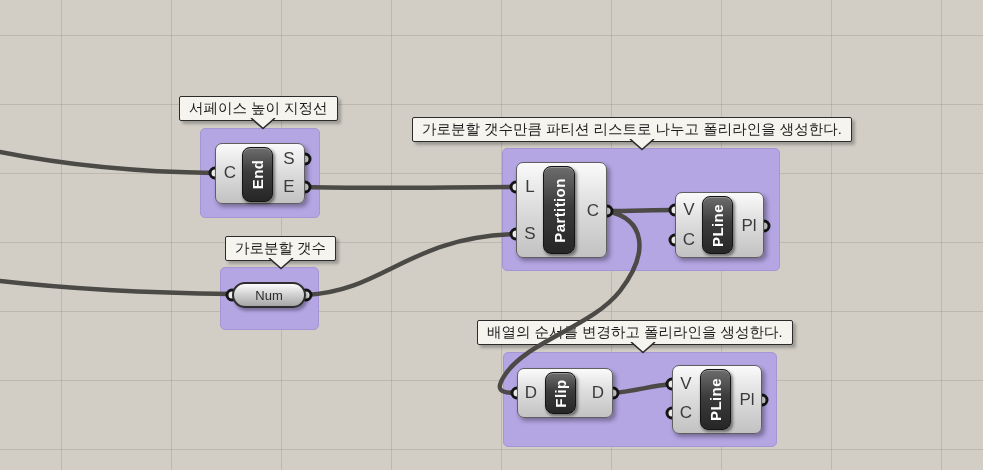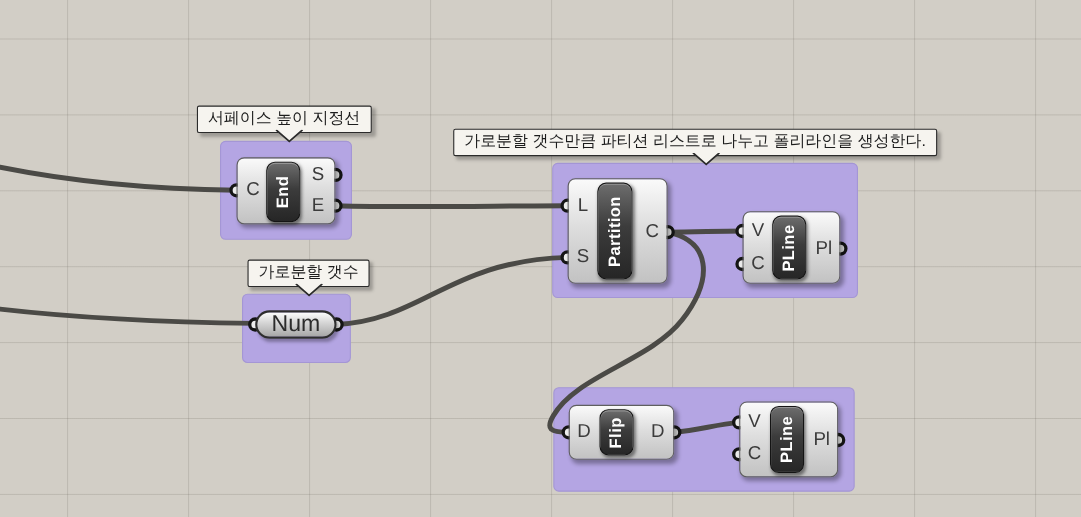--- a/index.html
+++ b/index.html
@@ -52,38 +52,41 @@
   .port-letter {
     position:absolute; transform:translate(-50%,-52%); font-size:17px;
     color:#3b3b3b; z-index:6; white-space:nowrap;
   }
   .pill {
     position:absolute; box-sizing:border-box;
     background:linear-gradient(180deg,#fdfdfd 0%,#d8d8d8 40%,#a6a6a6 100%);
     border:2px solid #2e2e2e; border-radius:13px;
     box-shadow:2px 3px 3px rgba(0,0,0,0.3);
     display:flex; align-items:center; justify-content:center;
-    font-size:21px; color:#2c2c2c; z-index:5;
+    font-size:13px; color:#2c2c2c; z-index:5;
   }
 </style>
 </head>
 <body>
 
 <div id="stage">
     <div class="group" style="left: 200px; top: 128px; width: 120px; height: 90px;"></div>
     <div class="group" style="left: 220px; top: 267px; width: 99px; height: 63px;"></div>
     <div class="group" style="left: 502px; top: 148px; width: 278px; height: 123px;"></div>
     <div class="group" style="left: 503px; top: 352px; width: 274px; height: 95px;"></div>
     <div class="balloon" style="left: 179px; top: 96px;"><span>서페이스 높이 지정선</span><svg width="26" height="12" class="ptr" style="left: 70px;">
         <path d="M1,0 L13,10.5 L25,0" fill="#f6f4ef" stroke="#2b2b2b" stroke-width="1.6"></path>
       </svg></div>
     <div class="balloon" style="left: 225px; top: 236px;"><span>가로분할 갯수</span><svg width="26" height="12" class="ptr" style="left: 42px;">
         <path d="M1,0 L13,10.5 L25,0" fill="#f6f4ef" stroke="#2b2b2b" stroke-width="1.6"></path>
       </svg></div>
     <div class="balloon" style="left: 412px; top: 117px; text-align: right;"><span>가로분할 갯수만큼 파티션 리스트로 나누고 폴리라인을 생성한다.</span><svg width="26" height="12" class="ptr" style="left: 216px;">
+        <path d="M1,0 L13,10.5 L25,0" fill="#f6f4ef" stroke="#2b2b2b" stroke-width="1.6"></path>
+      </svg></div>
+    <div class="balloon" style="left: 477px; top: 320px;"><span>배열의 순서를 변경하고 폴리라인을 생성한다.</span><svg width="26" height="12" class="ptr" style="left: 152px;">
         <path d="M1,0 L13,10.5 L25,0" fill="#f6f4ef" stroke="#2b2b2b" stroke-width="1.6"></path>
       </svg></div>
     <svg id="wires-layer" width="983" height="470" viewBox="0 0 983 470">
       <path class="wire" d="M 0 152 C 60 164, 130 172, 215 173" stroke="#4b4a46"></path>
       <path class="wire" d="M 0 281 C 70 289, 150 293, 232 294" stroke="#4b4a46"></path>
       <path class="wire" d="M 305 187 C 375 189, 450 187, 516 187" stroke="#4b4a46"></path>
       <path class="wire" d="M 306 295 C 385 291, 408 237, 516 234" stroke="#4b4a46"></path>
       <path class="wire" d="M 607 211 C 632 211, 652 210, 675 210" stroke="#4b4a46"></path>
       <path class="wire" d="M 607 211 C 645 219, 650 252, 620 291 C 591 328, 523 342, 503 378 C 496 390, 500 393, 517 393" stroke="#4b4a46"></path>
       <path class="wire" d="M 613 393 C 636 391, 650 386, 672 384" stroke="#4b4a46"></path>

